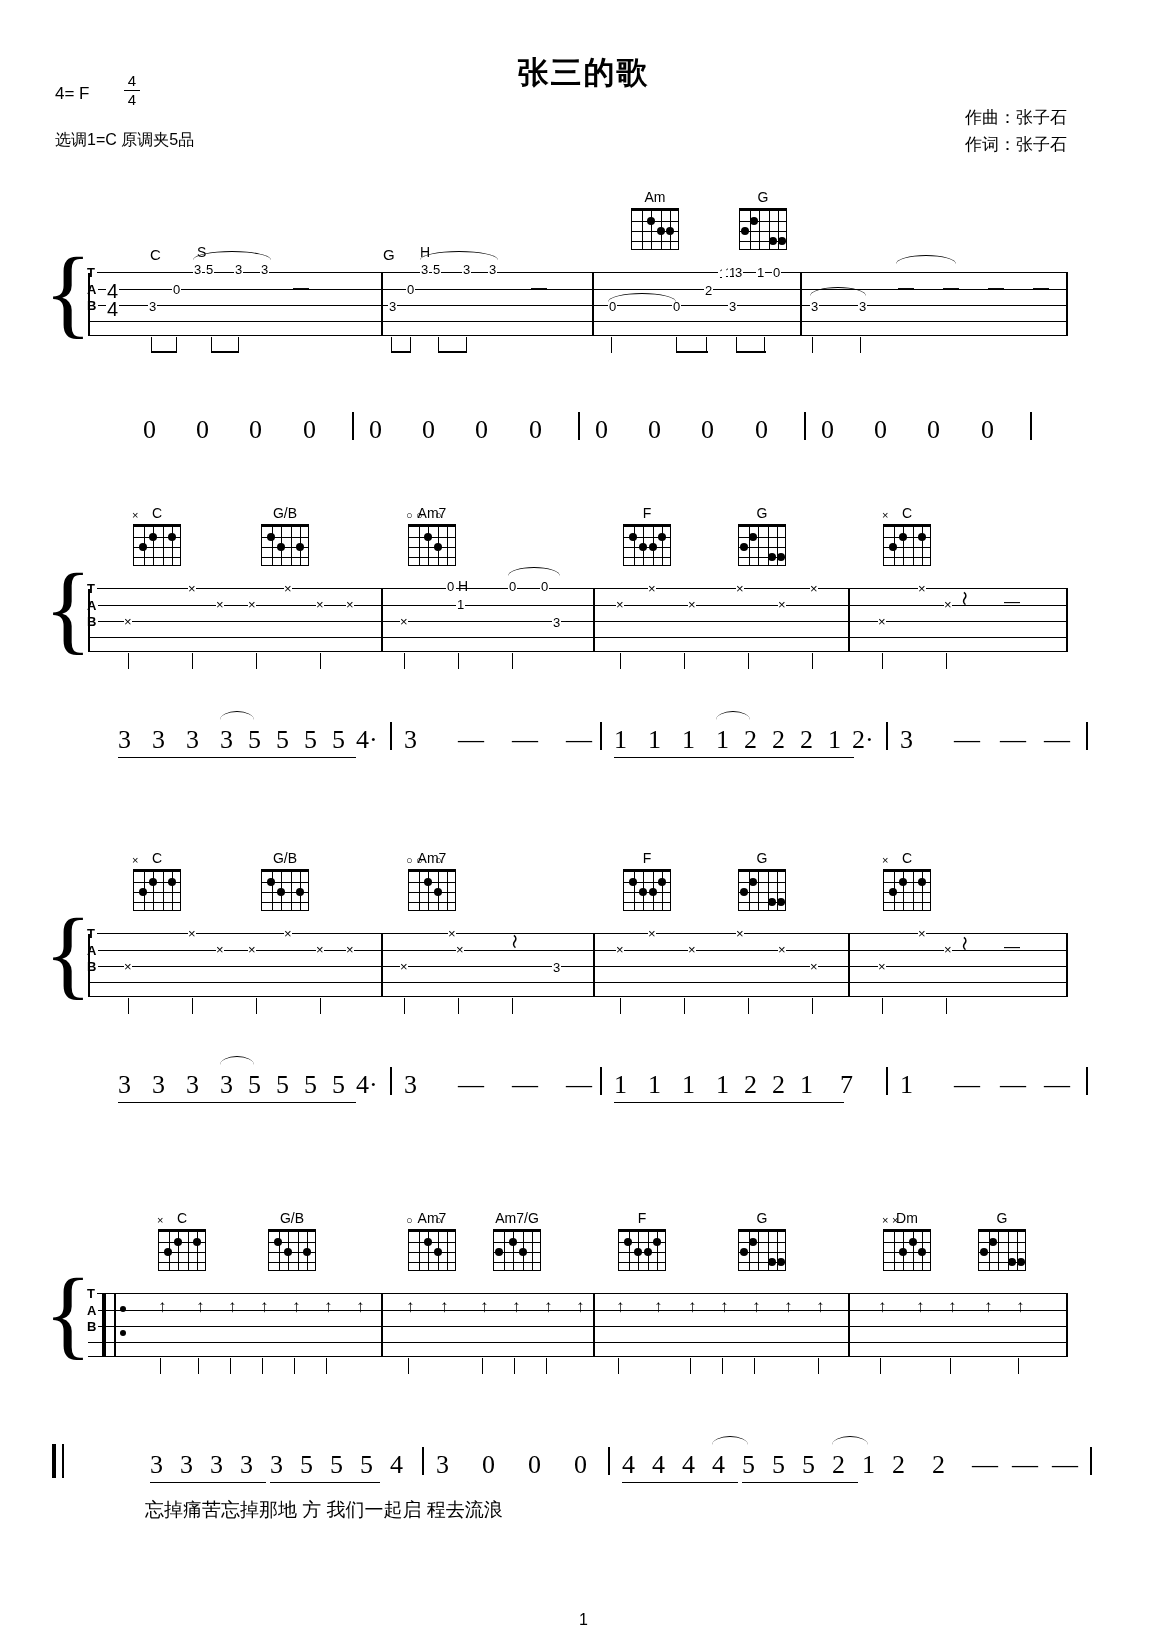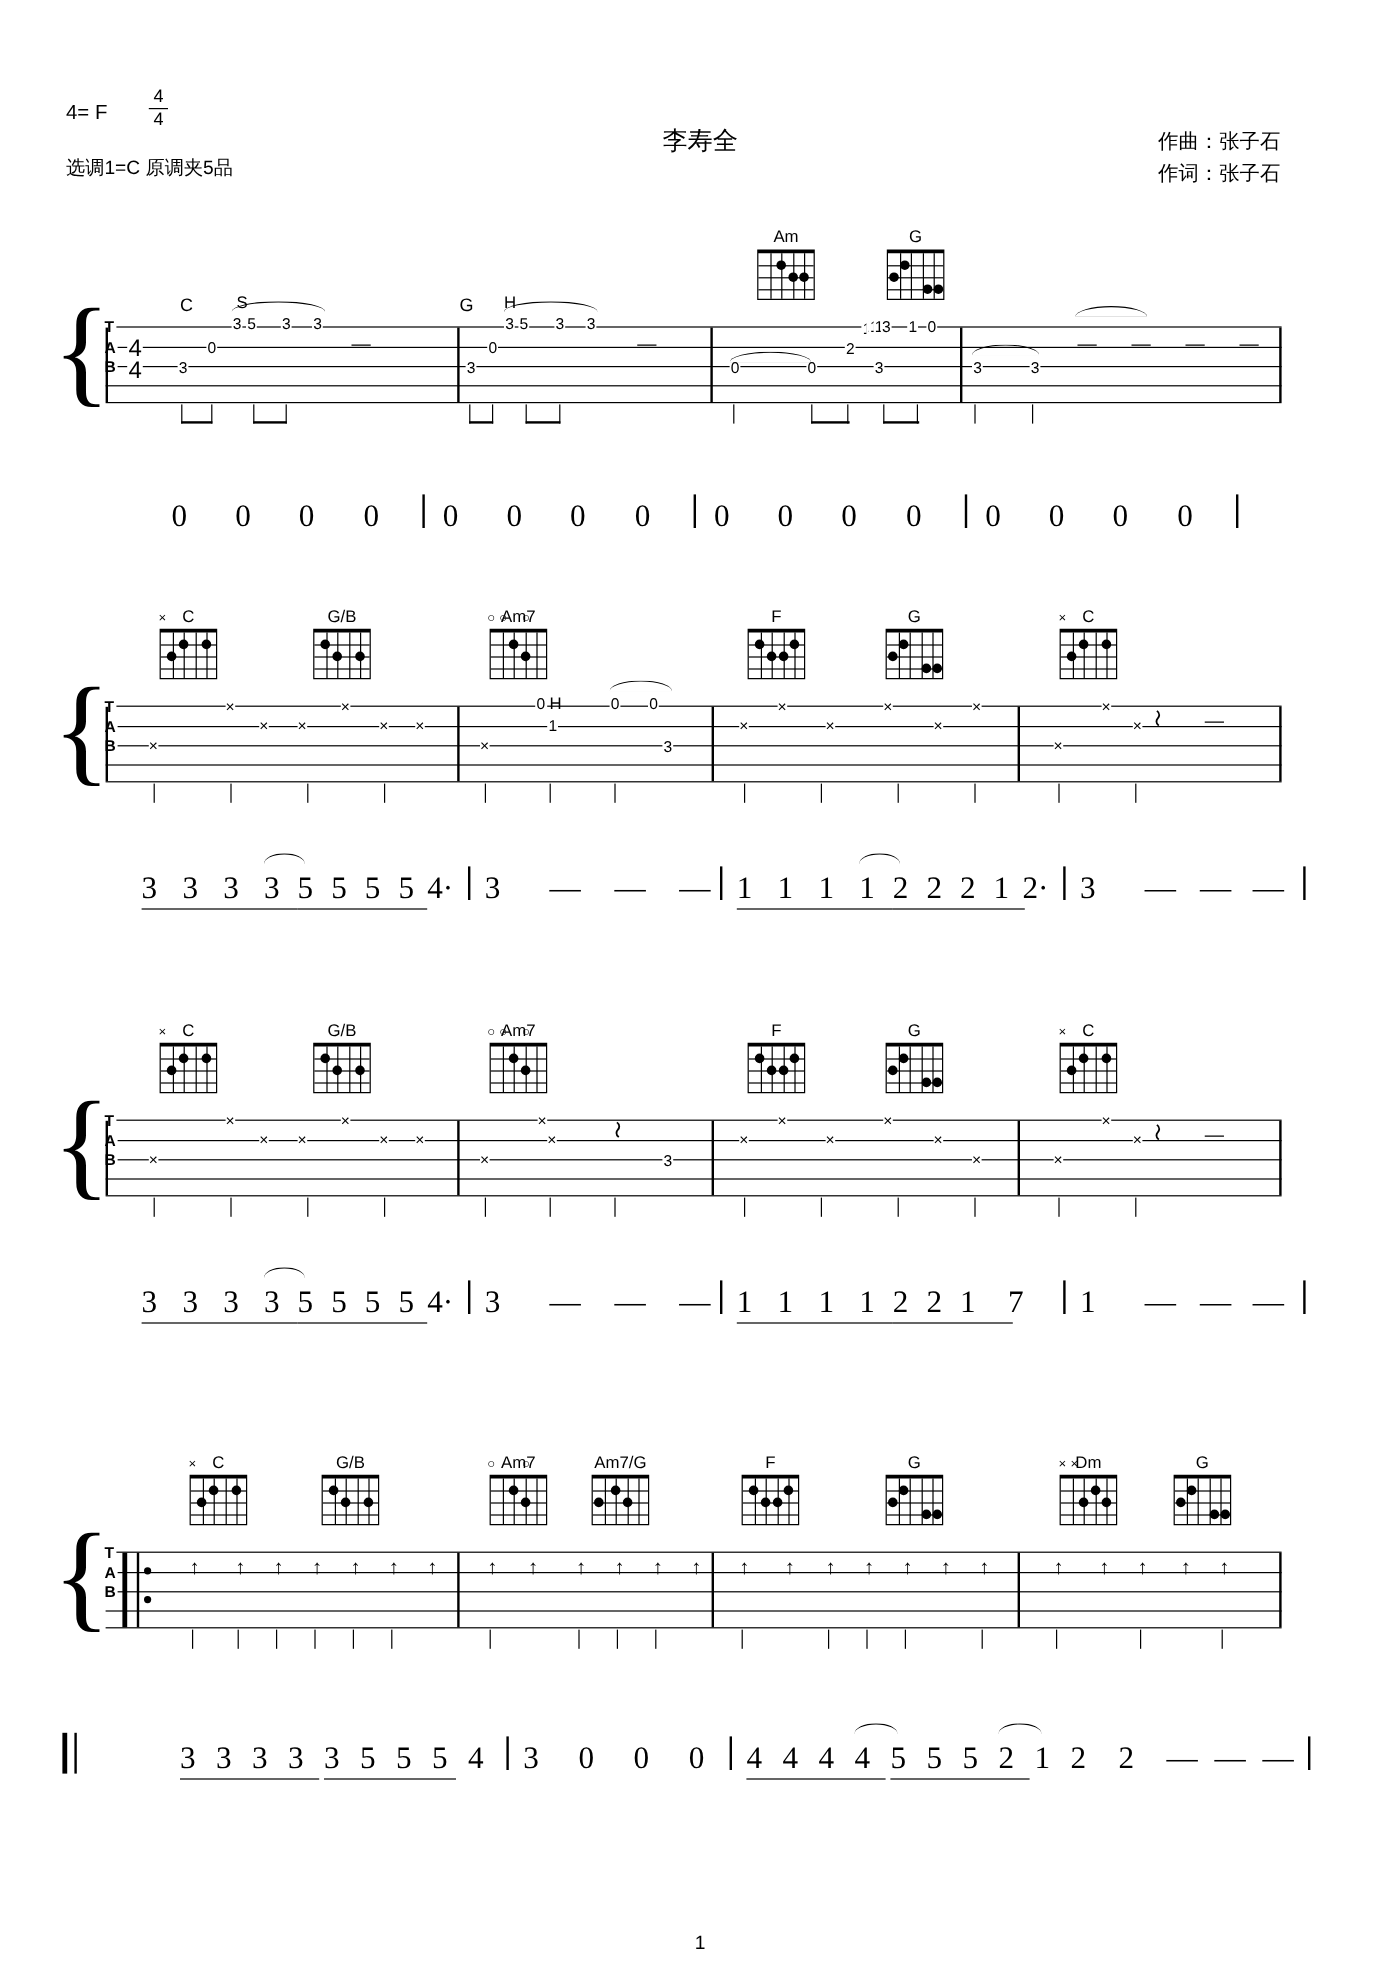--- a/index.html
+++ b/index.html
@@ -62,21 +62,21 @@
   .mnote{position:absolute;font-family:"Liberation Serif",serif;font-size:26px;}
   .under{position:absolute;height:1.4px;background:#000;}
   .lyric{position:absolute;font-size:19px;}
   .mbar{position:absolute;width:1.5px;background:#000;}
 </style>
 </head>
 <body>
 
 <div class="page">
 
-  <div class="artist">李寿全</div>
+  <div class="title">张三的歌</div>
   <div class="key-1">4= F</div>
   <div class="key-frac">
     <span>4</span>
     <div class="bar"></div>
     <span>4</span>
   </div>
   <div class="key-2">选调1=C    原调夹5品</div>
   <div class="credit1">作曲：张子石</div>
   <div class="credit2">作词：张子石</div>
   <div class="pageno">1</div>
@@ -846,15 +846,16 @@
       <span class="under" style="left:150px;top:32px;width:116px"></span>
       <span class="under" style="left:270px;top:32px;width:110px"></span>
       <span class="under" style="left:622px;top:32px;width:116px"></span>
       <span class="under" style="left:742px;top:32px;width:116px"></span>
       <span class="slur" style="left:712px;top:-14px;width:36px"></span>
       <span class="slur" style="left:832px;top:-14px;width:36px"></span>
       <span class="mbar" style="left:52px;top:-6px;height:34px;width:4px"></span>
       <span class="mbar" style="left:62px;top:-6px;height:34px"></span>
     </div>
 
+    <div class="lyric" style="top:282px;left:145px">忘掉痛苦忘掉那地  方        我们一起启  程去流浪</div>
   </div>
 
 </div>
 
 </body></html>

